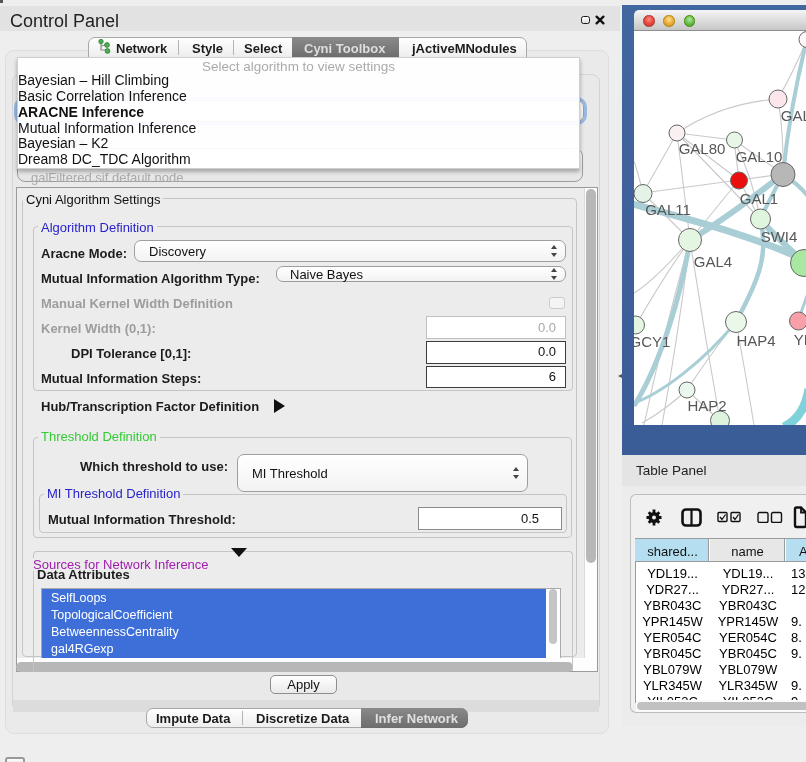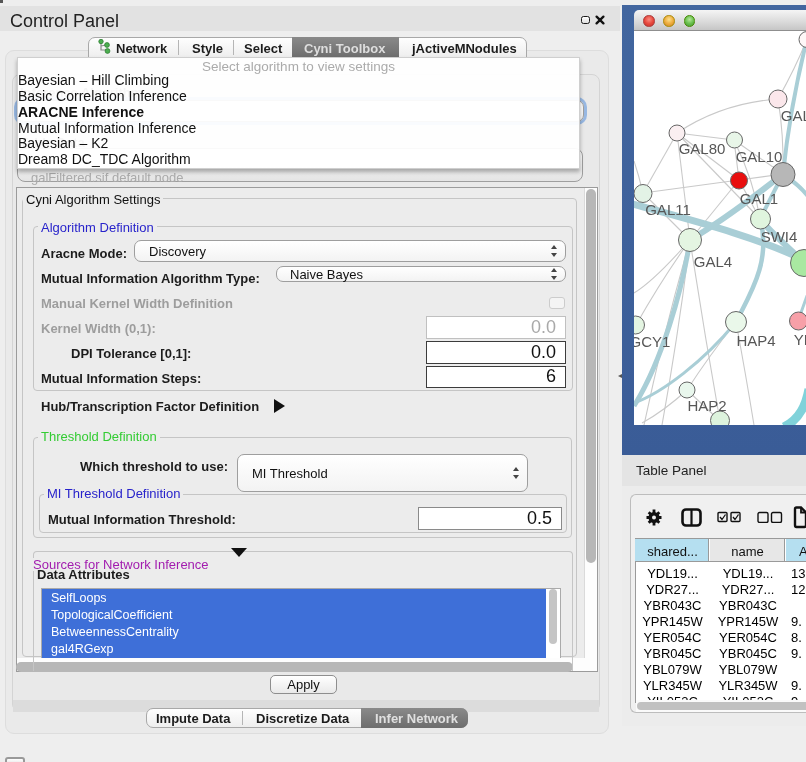--- a/index.html
+++ b/index.html
@@ -8,21 +8,21 @@
 .abs { position:absolute; }
 .b { font-weight:bold; }
 .lbl { font-size:13px; font-weight:bold; color:#1c1c1c; white-space:nowrap; }
 .glbl { font-size:13px; font-weight:bold; color:#9d9d9d; white-space:nowrap; }
 .gtitle { font-size:13px; background:#ececec; padding:0 3px; white-space:nowrap; line-height:13px; }
 .combo { background:linear-gradient(#ffffff,#f3f3f3); border:1px solid #9e9e9e; border-radius:7px; font-size:13px; color:#111; }
 .combo .ctext { position:absolute; top:50%; transform:translateY(-50%); }
 .spin { position:absolute; right:7px; top:50%; transform:translateY(-50%); width:7px; height:12px; }
 .spin:before { content:""; position:absolute; left:0; top:0; border-left:3.5px solid transparent; border-right:3.5px solid transparent; border-bottom:4.5px solid #444; }
 .spin:after { content:""; position:absolute; left:0; bottom:0; border-left:3.5px solid transparent; border-right:3.5px solid transparent; border-top:4.5px solid #444; }
-.field { background:#fff; font-size:18px; text-align:right; }
+.field { background:#fff; font-size:13px; text-align:right; }
 .grp { border:1px solid #c5c5c5; border-radius:4px; }
 </style>
 </head>
 <body>
 
 <div class="abs" style="left:0;top:0;width:3px;height:3px;background:#555;"></div>
 <div class="abs" style="left:0;top:6px;width:620px;height:25px;background:#e2e2e2;">
   <div class="abs" style="left:10px;top:5px;font-size:18px;color:#222;">Control Panel</div>
   <div class="abs" style="left:581px;top:9.5px;width:8.5px;height:8.5px;border:1.4px solid #1a1a1a;border-radius:2.5px;background:linear-gradient(#fff,#ddd);"></div>
   <svg class="abs" style="left:595px;top:9px;" width="10" height="10" viewBox="0 0 10 10">
@@ -97,21 +97,21 @@
 <div class="abs gtitle" style="left:38px;top:430px;color:#33cc33;">Threshold Definition</div>
 <div class="abs lbl" style="left:80px;top:459px;">Which threshold to use:</div>
 <div class="abs combo" style="left:237px;top:454px;width:291px;height:38px;">
     <span class="ctext" style="left:14px;">MI Threshold</span>
     <span class="spin"></span>
   </div>
 
 <div class="abs grp" style="left:39px;top:494px;width:528px;height:39px;"></div>
 <div class="abs gtitle" style="left:44px;top:487px;color:#2823cb;">MI Threshold Definition</div>
 <div class="abs lbl" style="left:48px;top:512px;">Mutual Information Threshold:</div>
-<div class="abs field" style="left:418px;top:507px;width:144px;height:23px;border:1px solid #8a8a8a;color:#111;line-height:21px;padding-right:9px;">0.5</div>
+<div class="abs field" style="left:418px;top:507px;width:144px;height:23px;border:1px solid #8a8a8a;color:#111;line-height:21px;padding-right:22px;">0.5</div>
 
 <div class="abs" style="left:33px;top:551px;width:540px;height:120px;border:1px solid #c5c5c5;border-bottom:none;border-radius:4px 4px 0 0;"></div>
 <div class="abs gtitle" style="left:30px;top:545px;color:#a21caf;margin-top:13px;">Sources for Network Inference</div>
 <div class="abs" style="left:231px;top:548px;width:0;height:0;border-left:8px solid transparent;border-right:8px solid transparent;border-top:9px solid #111;"></div>
 <div class="abs lbl" style="left:37px;top:567px;">Data Attributes</div>
 
 <div class="abs" style="left:41px;top:588px;width:520px;height:70px;background:#ffffff;border:1px solid #aaaaaa;border-bottom:none;"></div>
 <div class="abs" style="left:42px;top:589px;width:504px;height:69px;background:#3e6fd8;"></div>
 <div class="abs" style="left:51px;top:589.5px;font-size:12.5px;color:#fff;line-height:17.2px;white-space:nowrap;">SelfLoops<br>TopologicalCoefficient<br>BetweennessCentrality<br>gal4RGexp</div>
 <div class="abs" style="left:549px;top:589px;width:8px;height:55px;background:#c5c5c5;border-radius:4px;"></div>

